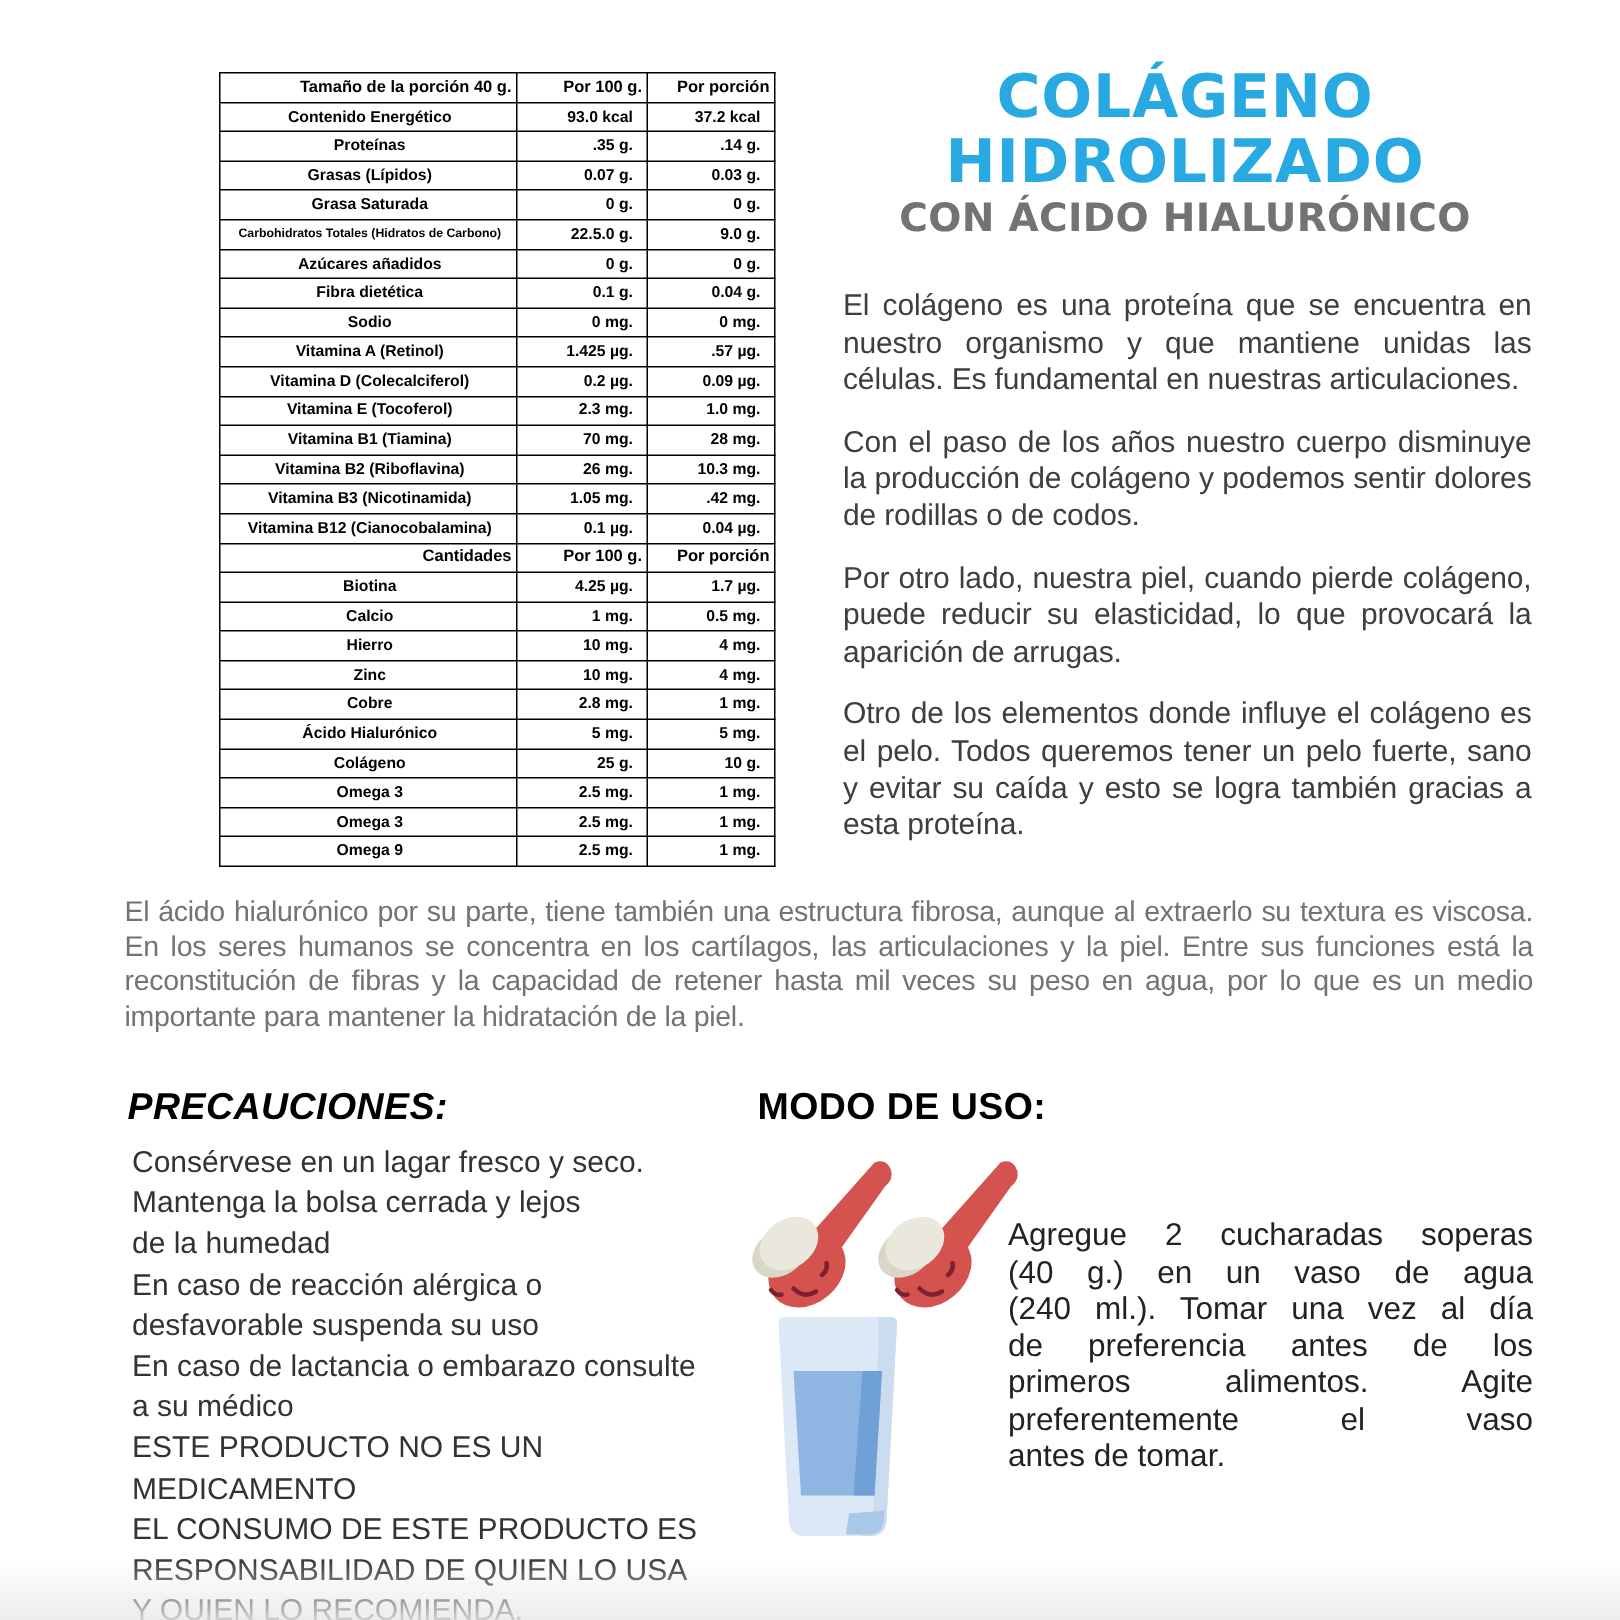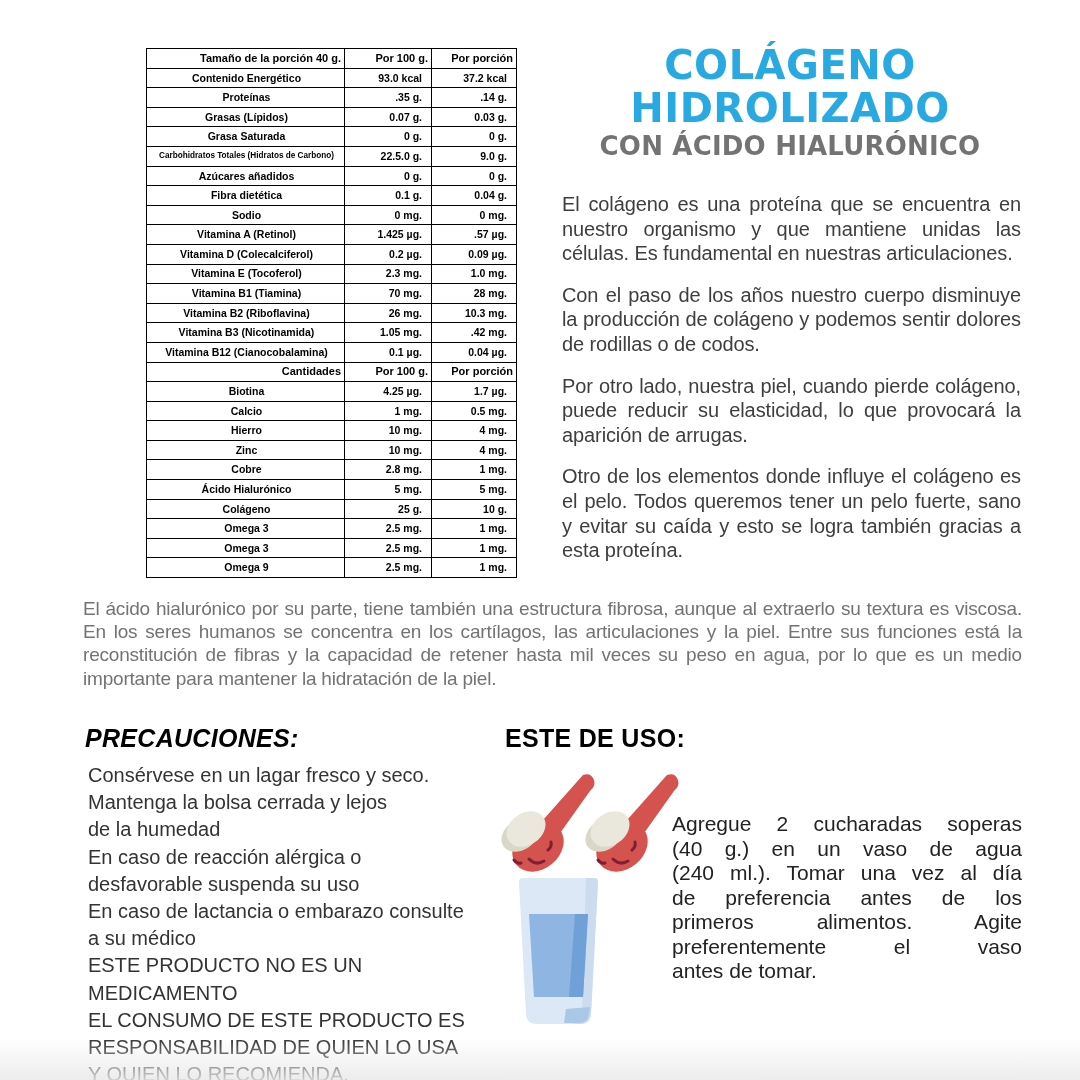--- a/index.html
+++ b/index.html
@@ -228,21 +228,21 @@
       <div class="prec-line">desfavorable suspenda su uso</div>
       <div class="prec-line">En caso de lactancia o embarazo consulte</div>
       <div class="prec-line">a su médico</div>
       <div class="prec-line">ESTE PRODUCTO NO ES UN</div>
       <div class="prec-line">MEDICAMENTO</div>
       <div class="prec-line">EL CONSUMO DE ESTE PRODUCTO ES</div>
       <div class="prec-line">RESPONSABILIDAD DE QUIEN LO USA</div>
       <div class="prec-line">Y QUIEN LO RECOMIENDA.</div>
     </div>
 
-  <h2 class="sec-heading" id="modo-heading">ESTE DE USO:</h2>
+  <h2 class="sec-heading" id="modo-heading">MODO DE USO:</h2>
 
   <svg class="spoons" viewBox="0 0 188 110" aria-hidden="true">
     <defs>
       <g id="scoop">
 
         <path d="M83,1 Q91,-2 94,6 Q96,12 90,17 L58,62 L43,46 Z" fill="#D5534F"></path>
 
         <ellipse cx="38" cy="73" rx="28" ry="22" transform="rotate(-40 38 73)" fill="#D5534F"></ellipse>
 
         <ellipse cx="20" cy="61" rx="20" ry="15" transform="rotate(-35 20 61)" fill="#D9D7C5"></ellipse>

